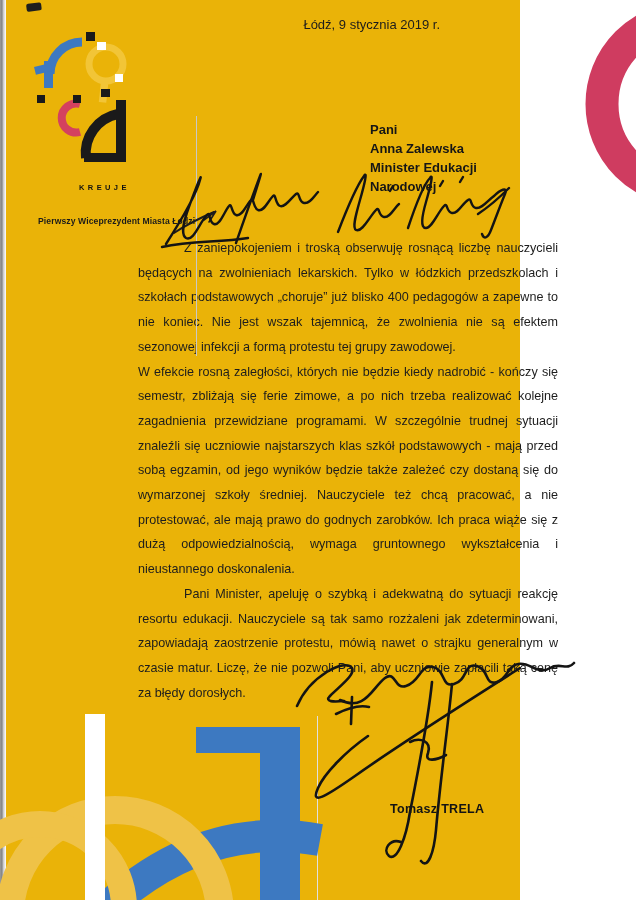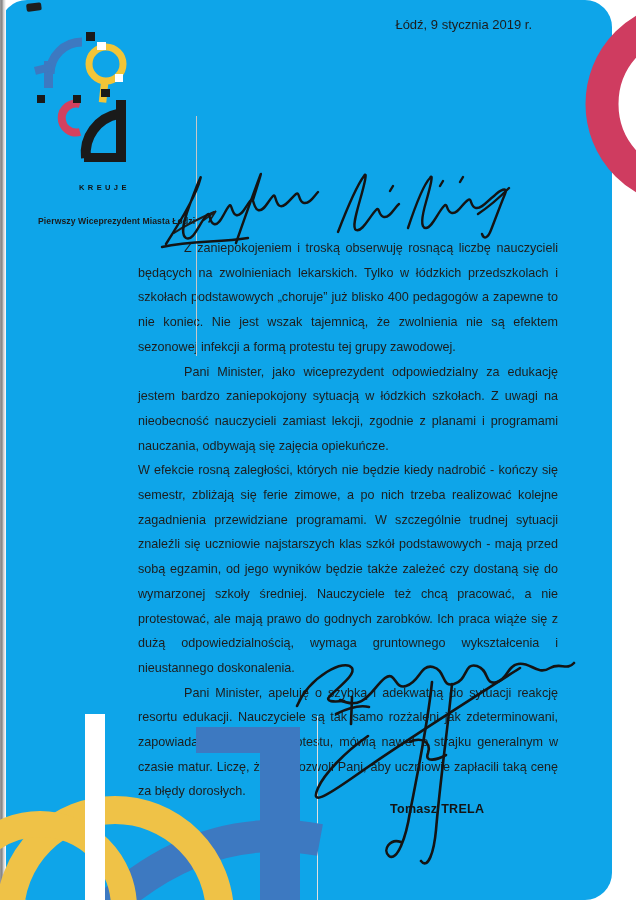--- a/index.html
+++ b/index.html
@@ -1,17 +1,17 @@
 <!DOCTYPE html>
 <html lang="pl"><head>
 <meta charset="utf-8">
 <style>
   html,body{margin:0;padding:0;background:#ffffff;}
   body{width:636px;height:900px;overflow:hidden;font-family:"Liberation Sans","DejaVu Sans",sans-serif;}
-  #page{position:relative;width:612px;height:900px;background:#0ea5e9;border-radius:27px;}
+  #page{position:relative;width:520px;height:900px;background:#eab308;}
 
   .abs{position:absolute;}
 
   
   #date-line{top:17px;right:80px;font-size:13px;color:#1c1c1c;z-index:2;}
 
   
   #recipient{top:120px;left:370px;font-size:13px;font-weight:bold;color:#161616;line-height:19px;z-index:2;}
 
   
@@ -32,29 +32,33 @@
   
   #art{position:absolute;inset:0;z-index:3;pointer-events:none;}
 </style>
 </head>
 <body>
 
 <div id="page">
 
   <div class="abs" id="date-line">Łódź, 9 stycznia 2019 r.</div>
 
+  <div class="abs" id="recipient">
+    <div>Pani</div>
+    <div>Anna Zalewska</div>
+    <div>Minister Edukacji Narodowej</div>
+  </div>
 
   <div class="abs" id="kreuje">KREUJE</div>
 
   <div class="abs" id="sender-title">Pierwszy Wiceprezydent Miasta Łodzi</div>
 
 
   <div class="abs" id="letter-body">
     <p class="ind">Z zaniepokojeniem i troską obserwuję rosnącą liczbę nauczycieli będących na zwolnieniach lekarskich. Tylko w łódzkich przedszkolach i szkołach podstawowych „choruje” już blisko 400 pedagogów a zapewne to nie koniec. Nie jest wszak tajemnicą, że zwolnienia nie są efektem sezonowej infekcji a formą protestu tej grupy zawodowej.</p>
-    <p class="ind">Pani Minister, jako wiceprezydent odpowiedzialny za edukację jestem bardzo zaniepokojony sytuacją w łódzkich szkołach. Z uwagi na nieobecność nauczycieli zamiast lekcji, zgodnie z planami i programami nauczania, odbywają się zajęcia opiekuńcze.</p>
     <p>W efekcie rosną zaległości, których nie będzie kiedy nadrobić - kończy się semestr, zbliżają się ferie zimowe, a po nich trzeba realizować kolejne zagadnienia przewidziane programami. W szczególnie trudnej sytuacji znaleźli się uczniowie najstarszych klas szkół podstawowych - mają przed sobą egzamin, od jego wyników będzie także zależeć czy dostaną się do wymarzonej szkoły średniej. Nauczyciele też chcą pracować, a nie protestować, ale mają prawo do godnych zarobków. Ich praca wiąże się z dużą odpowiedzialnością, wymaga gruntownego wykształcenia i nieustannego doskonalenia.</p>
     <p class="ind">Pani Minister, apeluję o szybką i adekwatną do sytuacji reakcję resortu edukacji. Nauczyciele są tak samo rozżaleni jak zdeterminowani, zapowiadają zaostrzenie protestu, mówią nawet o strajku generalnym w czasie matur. Liczę, że nie pozwoli Pani, aby uczniowie zapłacili taką cenę za błędy dorosłych.</p>
   </div>
 
   <div class="abs" id="signatory">Tomasz TRELA</div>
 
   <svg id="art" viewBox="0 0 636 900" width="636" height="900">
     <defs>
       <linearGradient id="edgeGrad" x1="0" y1="0" x2="1" y2="0">
         <stop offset="0" stop-color="#8d8d8d"></stop>

